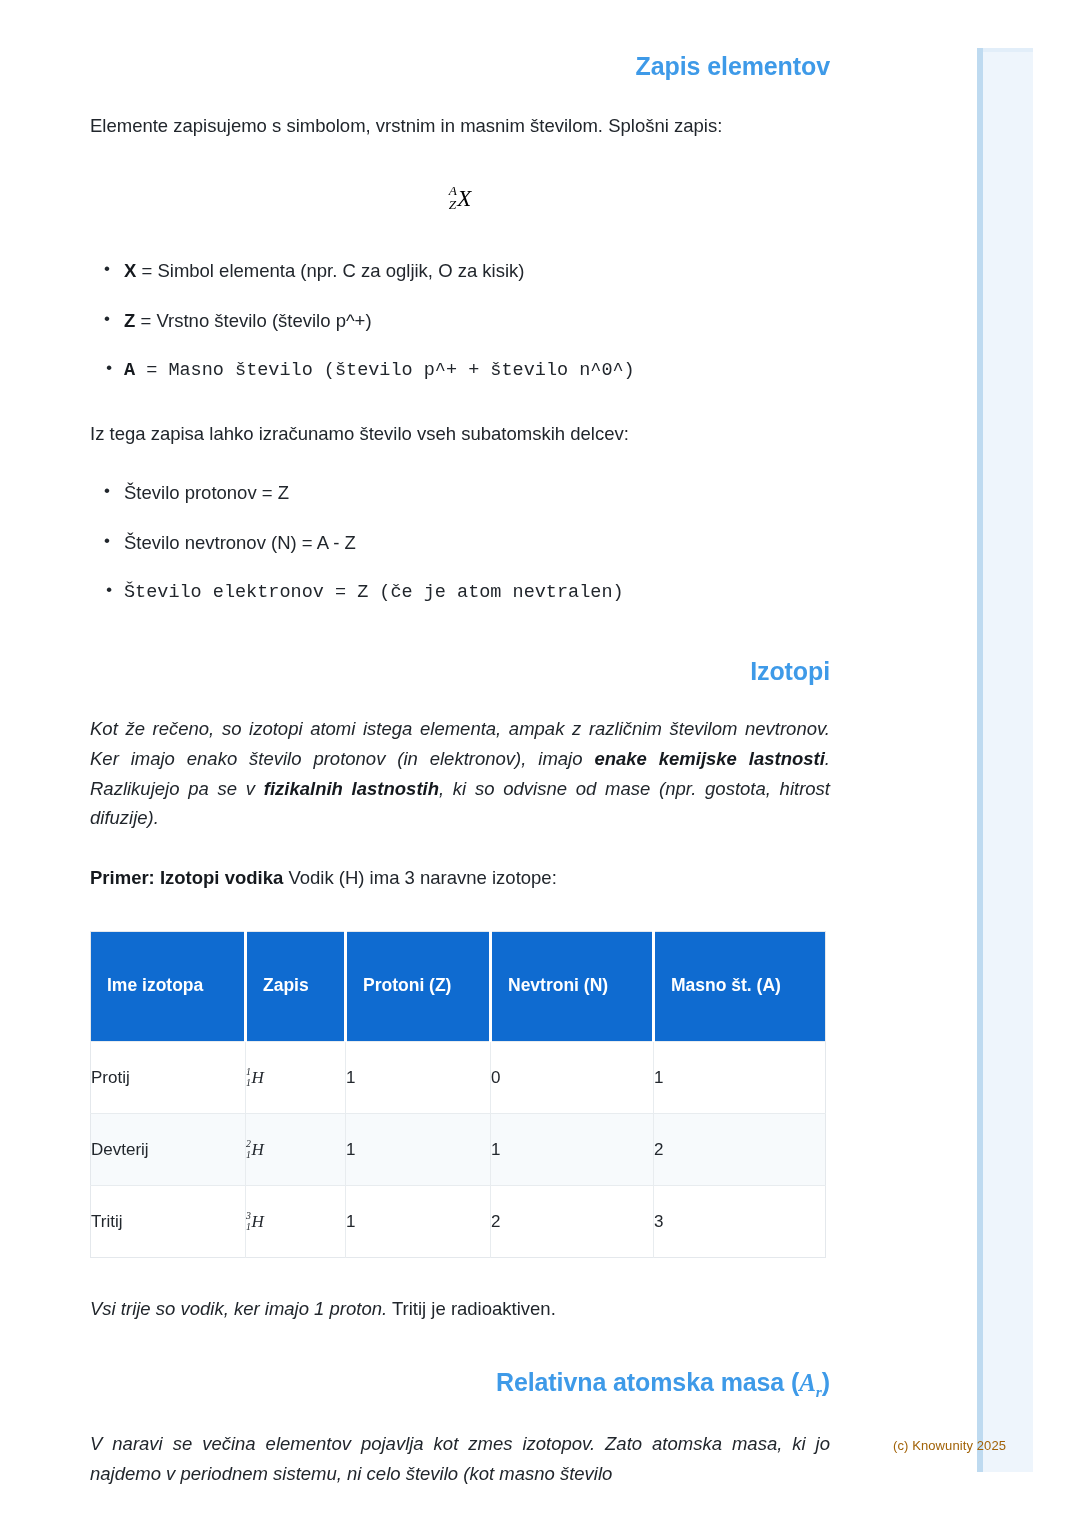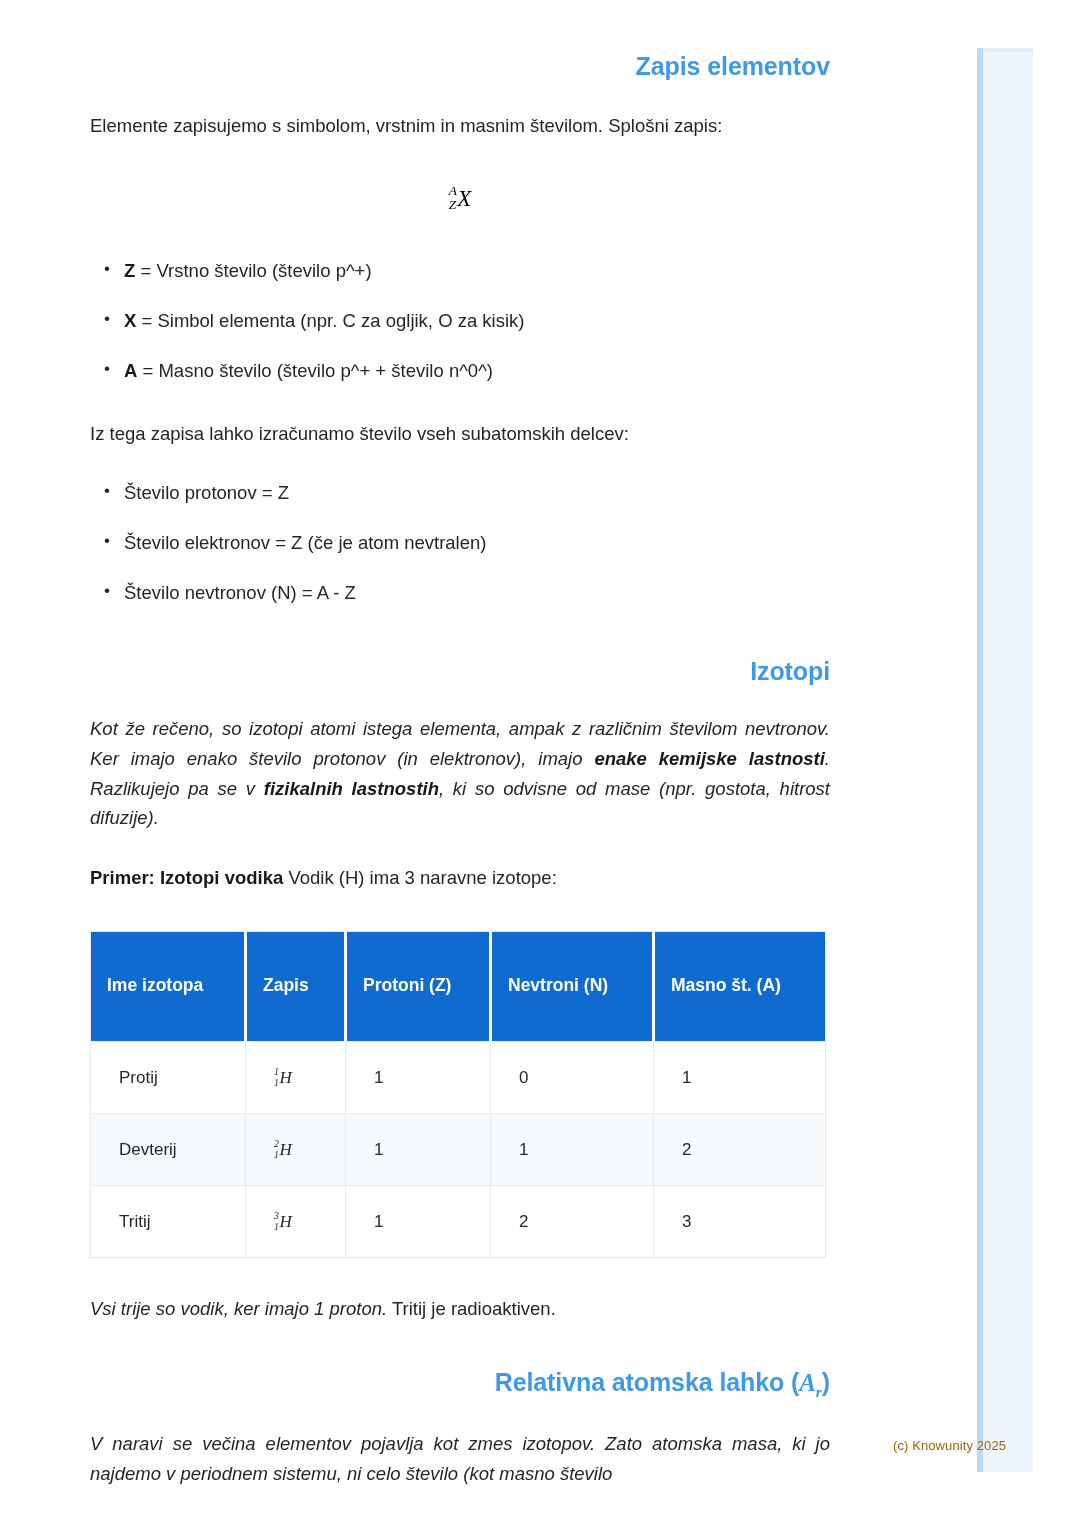--- a/index.html
+++ b/index.html
@@ -88,21 +88,21 @@
     padding: 0 0 0 34px;
     list-style: none;
   }
   ul.bullets li {
     position: relative;
     font-size: 18.5px;
     color: #21262c;
     line-height: 1.5;
     margin: 0 0 22px 0;
   }
-  ul.bullets li:last-child { margin-bottom: 0; }
+  ul.bullets li:last-child { margin-bottom: 0; font-family: Liberation Mono, monospace; }
   ul.bullets li::before {
     content: "•";
     position: absolute;
     left: -20px;
     top: -1px;
     font-size: 17px;
     color: #21262c;
   }
 
   b, strong { font-weight: bold; color: #15191e; }
@@ -153,21 +153,21 @@
     padding: 18px 4px 20px 16px;
     height: 110px;
     vertical-align: middle;
     border-right: 3px solid #ffffff;
     line-height: 1.55;
   }
   #isotope-table thead th:last-child { border-right: none; margin-top: 12px; }
   #isotope-table tbody td {
     font-size: 17px;
     color: #22272d;
-    padding: 0 28px;
+    padding: 0 0;
     height: 72px;
     vertical-align: middle;
     border-right: 1px solid #e8ecef;
     border-top: 1px solid #e8ecef;
   }
   #isotope-table tbody td:last-child { border-right: none; }
   #isotope-table tbody tr.alt td { background: #f7fafc; }
   .col-name  { width: 155px; }
   .col-zapis { width: 100px; }
   .col-z     { width: 145px; }
@@ -200,33 +200,33 @@
       <span class="nuclide">
         <span class="pre">
           <span>A</span>
           <span>Z</span>
         </span><span class="sym">X</span>
       </span>
     </div>
 
     <div style="height:44px"></div>
     <ul class="bullets">
+      <li><b>X</b><span> = Simbol elementa (npr. C za ogljik, O za kisik)</span></li>
       <li><b>Z</b><span> = Vrstno število (število p^+)</span></li>
-      <li><b>X</b><span> = Simbol elementa (npr. C za ogljik, O za kisik)</span></li>
       <li><b>A</b><span> = Masno število (število p^+ + število n^0^)</span></li>
     </ul>
 
     <div style="height:35px"></div>
     <p class="body-text">Iz tega zapisa lahko izračunamo število vseh subatomskih delcev:</p>
 
     <div style="height:30px"></div>
     <ul class="bullets">
       <li>Število protonov = Z</li>
+      <li>Število nevtronov (N) = A - Z</li>
       <li>Število elektronov = Z (če je atom nevtralen)</li>
-      <li>Število nevtronov (N) = A - Z</li>
     </ul>
 
     <div style="height:50px"></div>
     <h2 class="section-heading">Izotopi</h2>
 
     <div style="height:28px"></div>
     <p class="body-text justify"><span>Kot že rečeno, so izotopi atomi istega elementa, ampak z različnim številom nevtronov. Ker imajo enako število protonov (in elektronov), imajo </span><b>enake kemijske lastnosti</b><span>. Razlikujejo pa se v </span><b>fizikalnih lastnostih</b><span>, ki so odvisne od mase (npr. gostota, hitrost difuzije).</span></p>
 
     <div style="height:30px"></div>
     <p class="body-text"><b>Primer: Izotopi vodika</b><span> Vodik (H) ima 3 naravne izotope:</span></p>
@@ -286,19 +286,19 @@
           <td>2</td>
           <td>3</td>
         </tr>
       </tbody>
     </table>
 
     <div style="height:36px"></div>
     <p class="body-text"><em>Vsi trije so vodik, ker imajo 1 proton.</em><span> Tritij je radioaktiven.</span></p>
 
     <div style="height:44px"></div>
-    <h2 class="section-heading"><span>Relativna atomska lahko (</span><span class="math"><span>A</span><sub style="font-size:.62em">r</sub></span><span>)</span></h2>
+    <h2 class="section-heading"><span>Relativna atomska masa (</span><span class="math"><span>A</span><sub style="font-size:.62em">r</sub></span><span>)</span></h2>
 
     <div style="height:28px"></div>
     <p class="body-text justify">V naravi se večina elementov pojavlja kot zmes izotopov. Zato atomska masa, ki jo najdemo v periodnem sistemu, ni celo število (kot masno število</p>
 
   </div>
 </div>
 
 </body></html>

